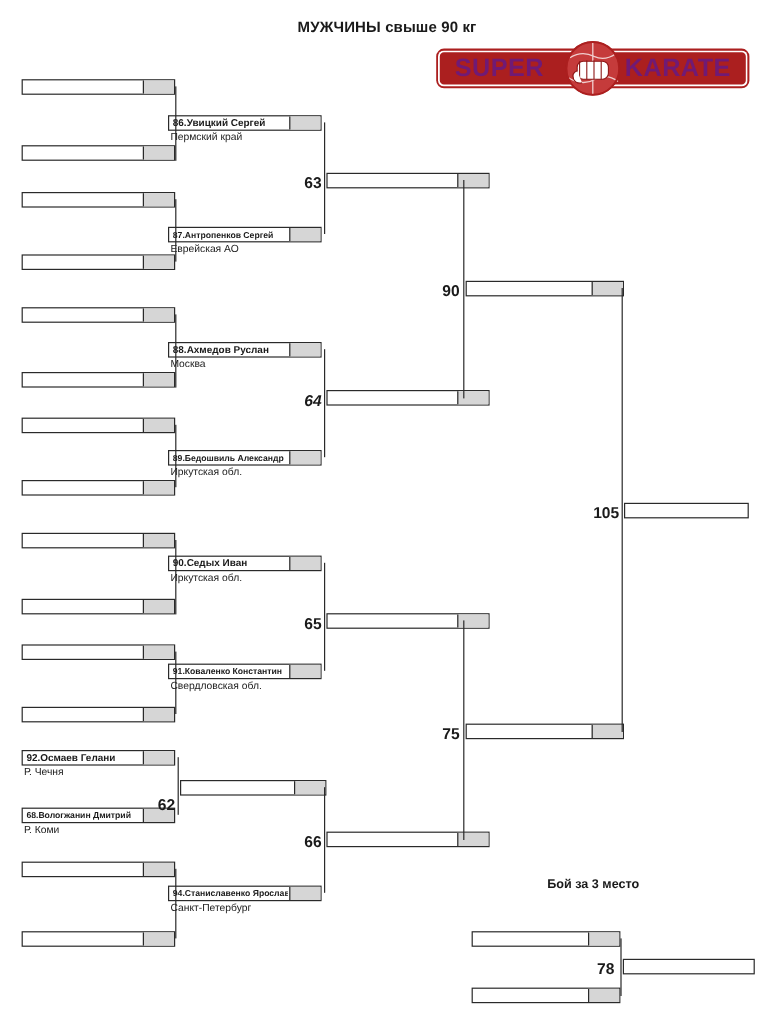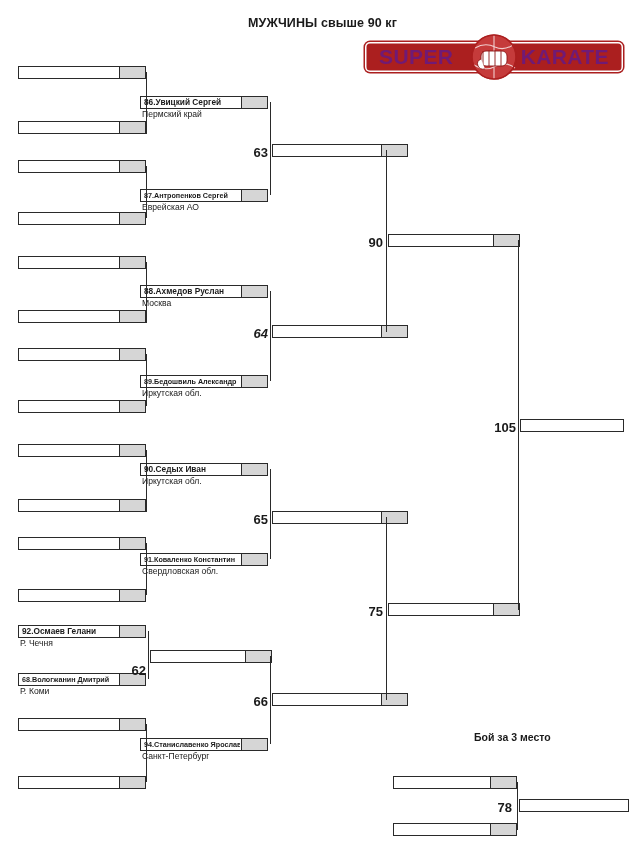--- a/index.html
+++ b/index.html
@@ -342,21 +342,21 @@
 
   <div class="match-no" style="left:362px; top:235px; width:21px;">90</div>
   <div class="match-no" style="left:362px; top:604px; width:21px;">75</div>
 
   <div class="slot no-score" style="left:520px; top:419px; width:104px;">
     
   </div>
   <div class="vline" style="left:518px; top:240px; height:370px;"></div>
   <div class="match-no" style="left:490px; top:420px; width:26px;">105</div>
 
-  <div class="section-title" style="left:474px; top:731px;">Бой за 3 место</div>
+  <div class="section-title" style="left:456px; top:731px;">Бой за 3 место</div>
 
   <div class="slot" style="left:393px; top:776px; width:124px;">
     <span class="score"></span>
   </div>
   <div class="slot" style="left:393px; top:823px; width:124px;">
     <span class="score"></span>
   </div>
   <div class="slot no-score" style="left:519px; top:799px; width:110px;">
     
   </div>

